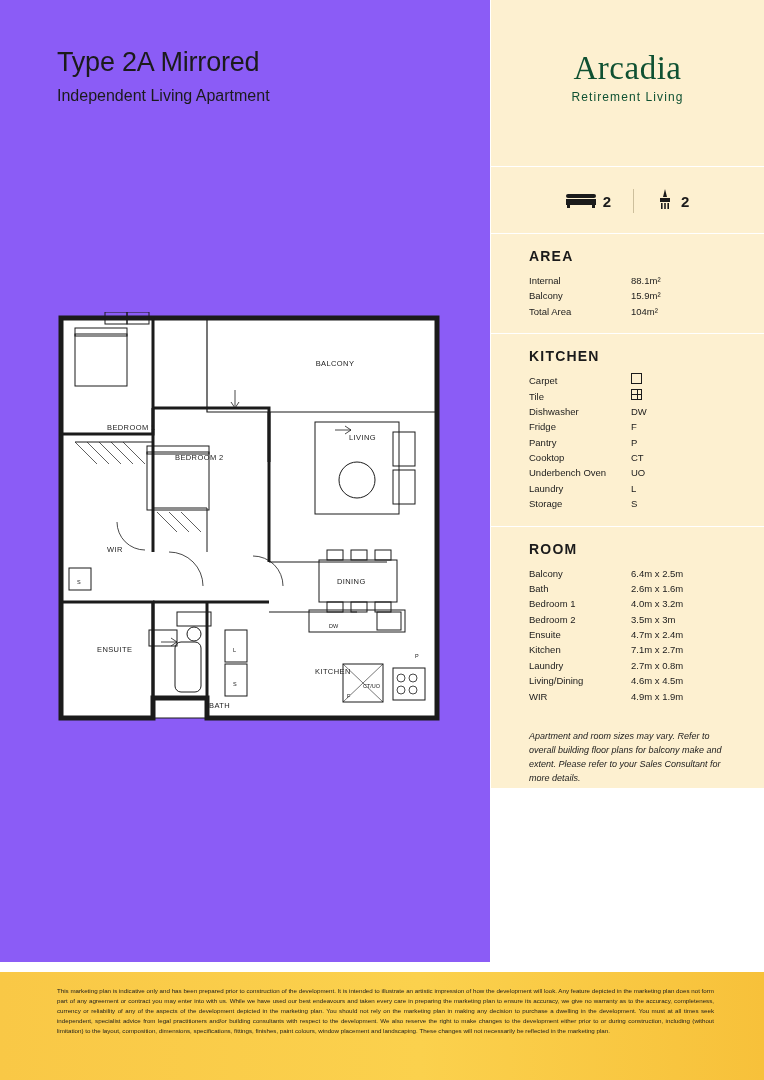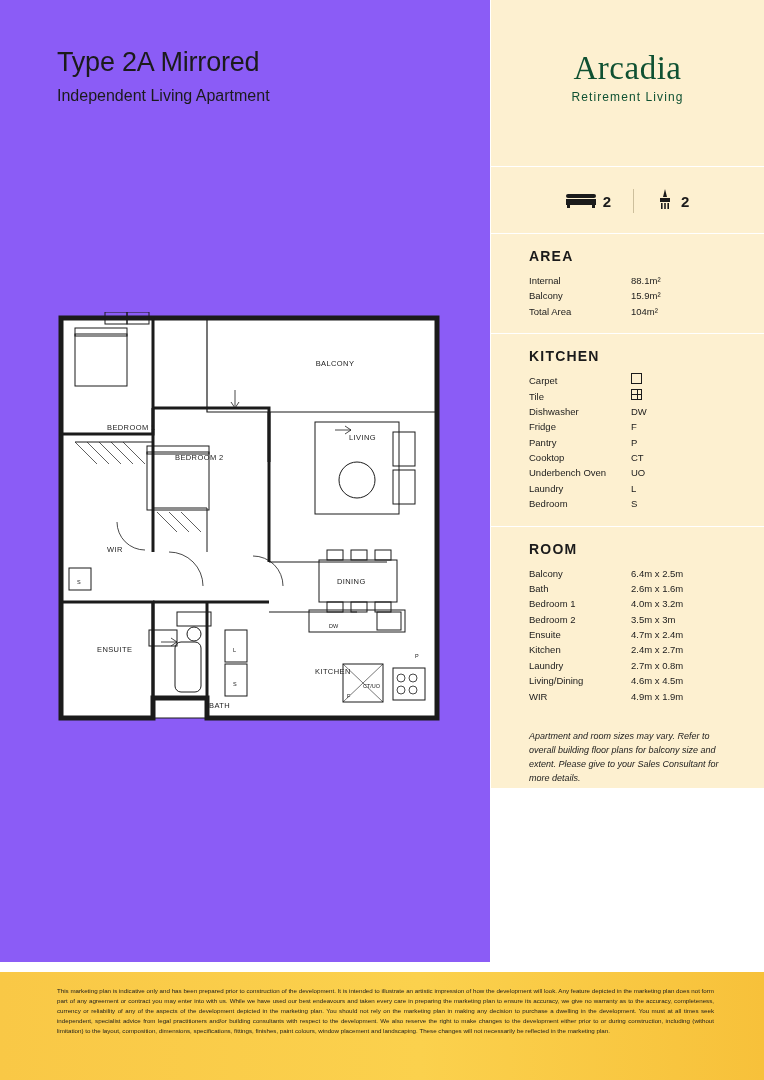--- a/index.html
+++ b/index.html
@@ -301,21 +301,21 @@
       </div>
       <div class="row">
         <span class="k">Underbench Oven</span>
         <span class="v">UO</span>
       </div>
       <div class="row">
         <span class="k">Laundry</span>
         <span class="v">L</span>
       </div>
       <div class="row">
-        <span class="k">Bedroom</span>
+        <span class="k">Storage</span>
         <span class="v">S</span>
       </div>
     </div>
 
     <div class="hr"></div>
 
     <div class="sect" style="">
       <div class="sect-title">ROOM</div>
       <div class="row">
         <span class="k">Balcony</span>
@@ -332,35 +332,35 @@
       <div class="row">
         <span class="k">Bedroom 2</span>
         <span class="v">3.5m x 3m</span>
       </div>
       <div class="row">
         <span class="k">Ensuite</span>
         <span class="v">4.7m x 2.4m</span>
       </div>
       <div class="row">
         <span class="k">Kitchen</span>
-        <span class="v">2.4m x 2.7m</span>
+        <span class="v">7.1m x 2.7m</span>
       </div>
       <div class="row">
         <span class="k">Laundry</span>
         <span class="v">2.7m x 0.8m</span>
       </div>
       <div class="row">
         <span class="k">Living/Dining</span>
         <span class="v">4.6m x 4.5m</span>
       </div>
       <div class="row">
         <span class="k">WIR</span>
         <span class="v">4.9m x 1.9m</span>
       </div>
     </div>
 
-    <div class="note">Apartment and room sizes may vary. Refer to overall building floor plans for balcony size and extent. Please give to your Sales Consultant for more details.</div>
+    <div class="note">Apartment and room sizes may vary. Refer to overall building floor plans for balcony make and extent. Please refer to your Sales Consultant for more details.</div>
   </div>
 
   <div class="footer">
     <div class="footer-text">This marketing plan is indicative only and has been prepared prior to construction of the development. It is intended to illustrate an artistic impression of how the development will look. Any feature depicted in the marketing plan does not form part of any agreement or contract you may enter into with us. While we have used our best endeavours and taken every care in preparing the marketing plan to ensure its accuracy, we give no warranty as to the accuracy, completeness, currency or reliability of any of the aspects of the development depicted in the marketing plan. You should not rely on the marketing plan in making any decision to purchase a dwelling in the development. You must at all times seek independent, specialist advice from legal practitioners and/or building consultants with respect to the development. We also reserve the right to make changes to the development either prior to or during construction, including (without limitation) to the layout, composition, dimensions, specifications, fittings, finishes, paint colours, window placement and landscaping. These changes will not necessarily be reflected in the marketing plan.</div>
   </div>
 </div>
 
 </body></html>

